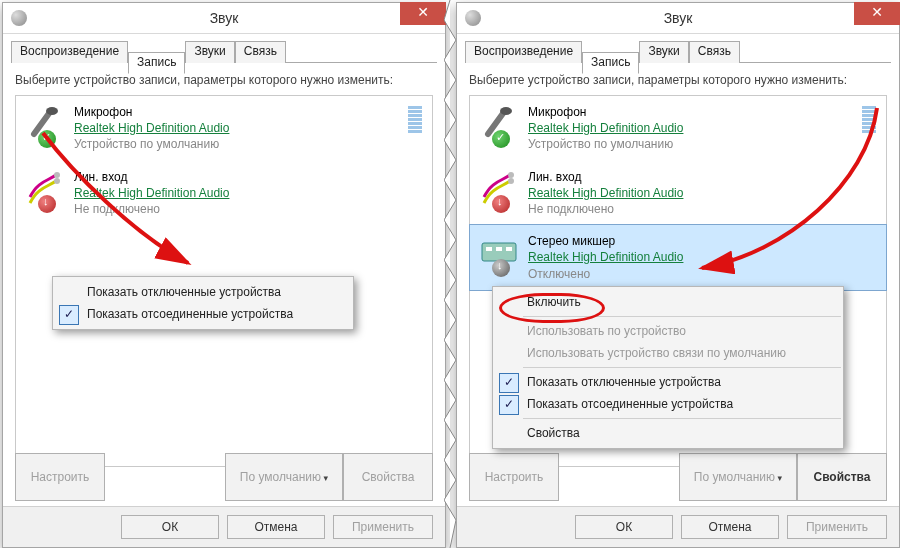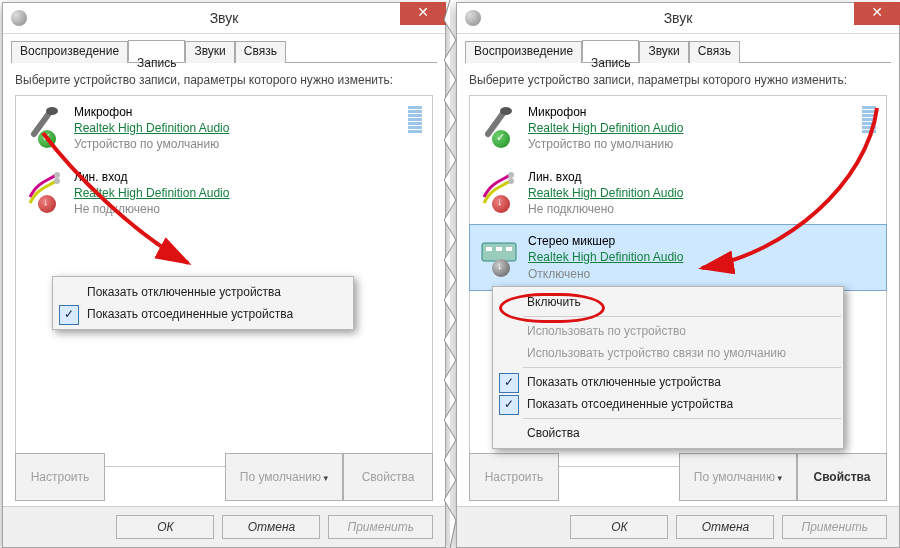--- a/index.html
+++ b/index.html
@@ -75,22 +75,22 @@
     margin-right: 0px;
     font-size: 12px;
     color: #222;
     position: relative;
     top: 1px;
     cursor: pointer;
   }
   .tab.active {
     background: #fff;
     border-bottom: 1px solid #fff;
-    top: 0;
-    padding-top: 15px;
+    top: 12px;
+    padding-top: 2px;
     z-index: 2;
   }
 
   .content {
     padding: 8px 12px;
     position: relative;
     height: 430px;
   }
   .instr {
     color: #444;
@@ -223,21 +223,21 @@
     left: 0; right: 0; bottom: 0;
     height: 40px;
     background: #f0f0f0;
     border-top: 1px solid #d0d0d0;
     display: flex;
     justify-content: flex-end;
     align-items: center;
     gap: 8px;
     padding-right: 12px;
   }
-  .dlg-buttons .btn { padding: 4px 18px; font-style: italic; }
+  .dlg-buttons .btn { padding: 4px 18px; }
 
   
   .arrow {
     position: absolute;
     pointer-events: none;
     z-index: 100;
   }
   .circle-anno {
     position: absolute;
     border: 3px solid #d11;

